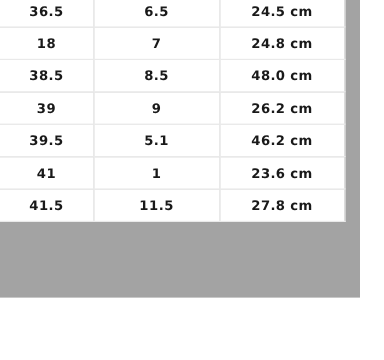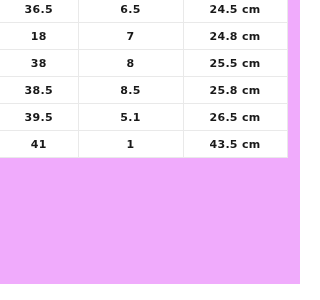--- a/index.html
+++ b/index.html
@@ -11,23 +11,23 @@
   body {
     width: 300px;
     height: 300px;
     overflow: hidden;
     font-family: "DejaVu Sans", sans-serif;
   }
   
   #size-table-viewport {
     position: relative;
     width: 300px;
-    height: 284px;
+    height: 248px;
     overflow: hidden;
-    background: #f0abfc;
+    background: #a3a3a3;
   }
   #size-table-shift {
     position: absolute;
     left: 0;
     
     top: -4px;
     width: 300px;
   }
   table.size-table {
     border-collapse: collapse;
@@ -82,35 +82,40 @@
           <td class="col-eu">36.5</td>
           <td class="col-us">6.5</td>
           <td class="col-len">24.5 cm</td>
         </tr>
         <tr>
           <td class="col-eu">18</td>
           <td class="col-us">7</td>
           <td class="col-len">24.8 cm</td>
         </tr>
         <tr>
-          <td class="col-eu">38</td>
-          <td class="col-us">8</td>
-          <td class="col-len">25.5 cm</td>
+          <td class="col-eu">38.5</td>
+          <td class="col-us">8.5</td>
+          <td class="col-len">48.0 cm</td>
         </tr>
         <tr>
-          <td class="col-eu">38.5</td>
-          <td class="col-us">8.5</td>
-          <td class="col-len">25.8 cm</td>
+          <td class="col-eu">39</td>
+          <td class="col-us">9</td>
+          <td class="col-len">26.2 cm</td>
         </tr>
         <tr>
           <td class="col-eu">39.5</td>
           <td class="col-us">5.1</td>
-          <td class="col-len">26.5 cm</td>
+          <td class="col-len">46.2 cm</td>
         </tr>
         <tr>
           <td class="col-eu">41</td>
           <td class="col-us">1</td>
-          <td class="col-len">43.5 cm</td>
+          <td class="col-len">23.6 cm</td>
+        </tr>
+        <tr>
+          <td class="col-eu">41.5</td>
+          <td class="col-us">11.5</td>
+          <td class="col-len">27.8 cm</td>
         </tr>
       </tbody>
     </table>
   </div>
 </div>
 
 </body></html>

